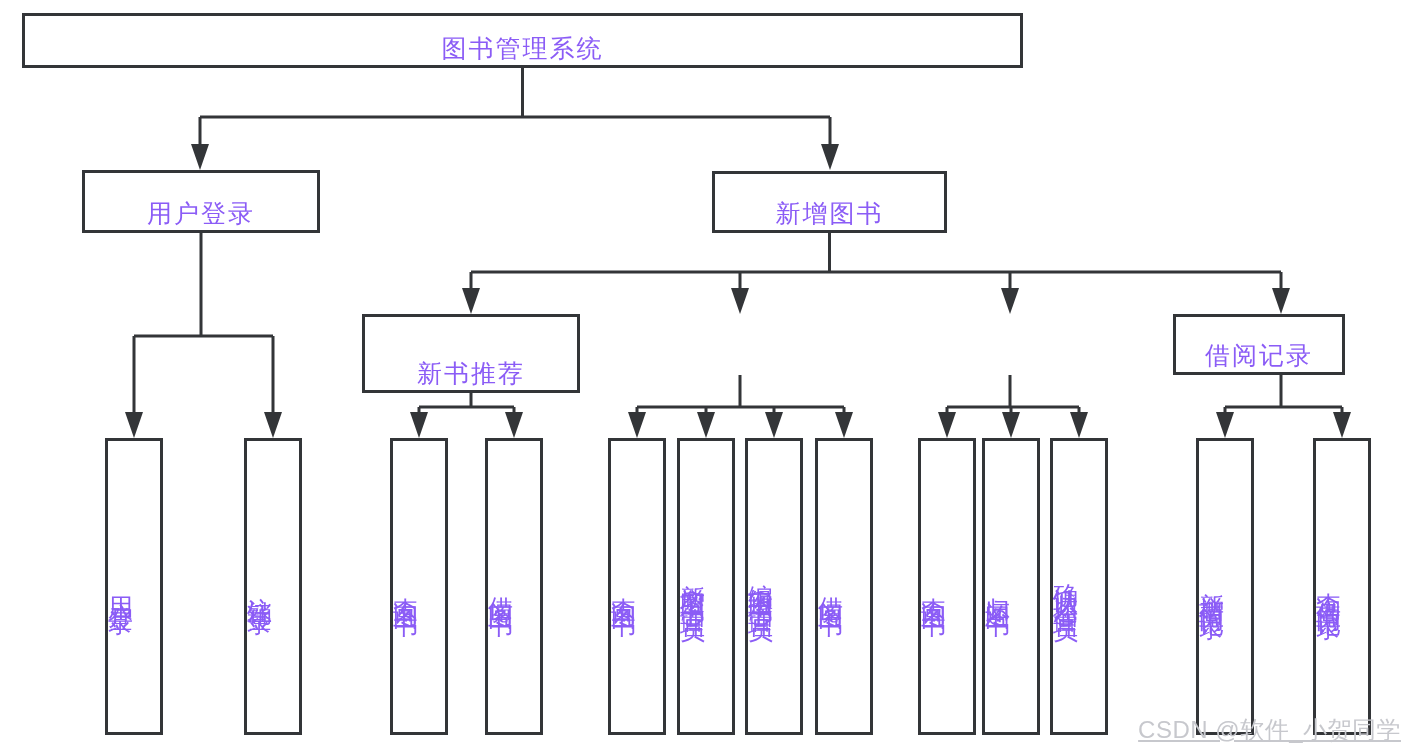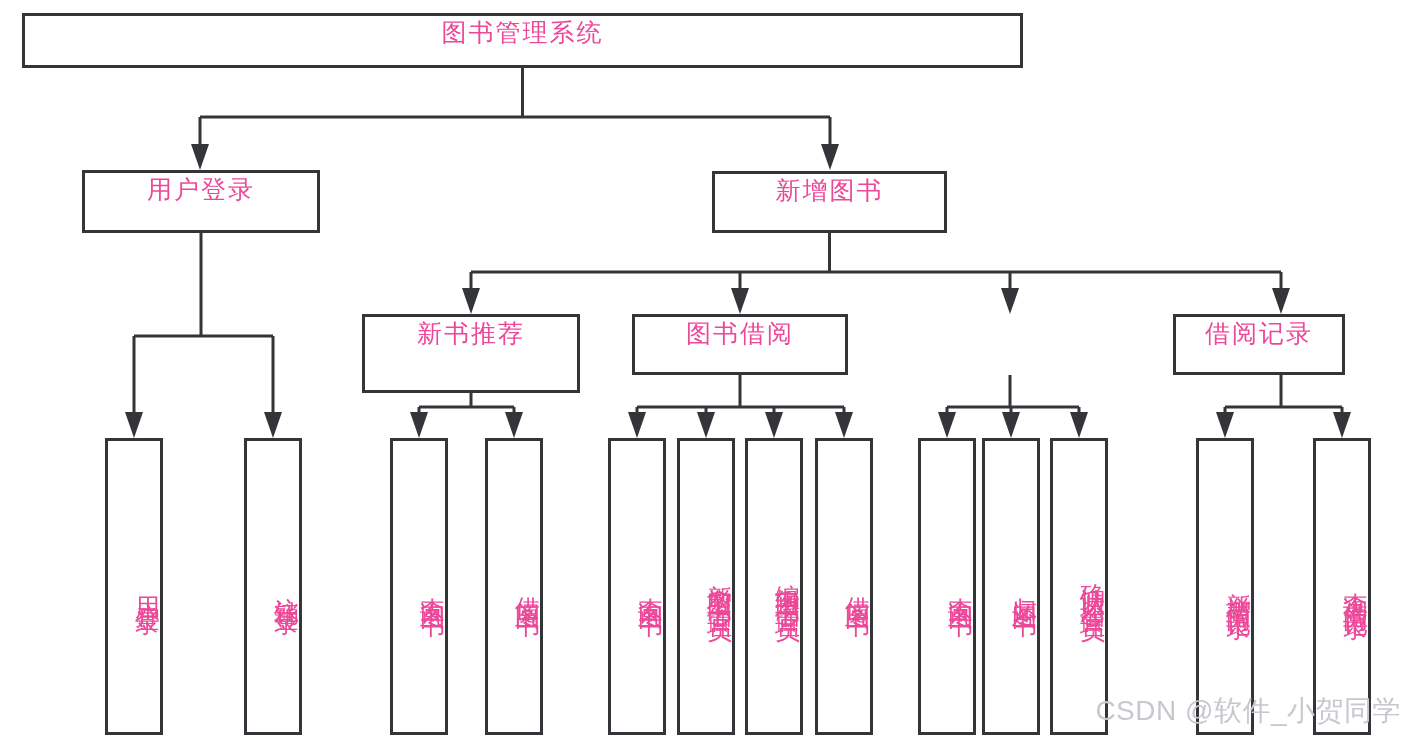--- a/index.html
+++ b/index.html
@@ -10,41 +10,42 @@
     overflow:hidden;
     font-family:"Liberation Sans", sans-serif;
   }
   .connectors { position:absolute; left:0; top:0; z-index:1; }
   .box {
     position:absolute;
     box-sizing:border-box;
     border:3px solid #333538;
     background:#ffffff;
     display:flex;
-    align-items:flex-start;
+    align-items:flex-end;
     justify-content:center;
-    color:#ec4899;
+    color:#8b5cf6;
     z-index:2;
   }
   .box.h { font-size:25px; letter-spacing:2px; white-space:nowrap; }
   .box.v {
     writing-mode:vertical-rl;
     text-orientation:mixed;
     font-size:25px;
     letter-spacing:5px;
     line-height:1;
   }
   .watermark {
     position:absolute;
-    right:4px; top:692px;
-    font-size:28px;
+    right:4px; top:714px;
+    font-size:24px;
     letter-spacing:0.5px;
     color:#c7c8cd;
     z-index:3;
     white-space:nowrap;
+    text-decoration:underline;
   }
 </style>
 </head>
 <body>
 
 <div class="canvas">
 
   <svg class="connectors" width="1405" height="747" viewBox="0 0 1405 747">
     <g stroke="#333538" stroke-width="3" fill="none">
 
@@ -92,23 +93,20 @@
   <div class="box h" style="left:82px;top:170px;width:238px;height:63px">
     <span>用户登录</span>
   </div>
   <div class="box h" style="left:712px;top:171px;width:235px;height:62px">
     <span>新增图书</span>
   </div>
 
   <div class="box h" style="left:362px;top:314px;width:218px;height:79px">
     <span>新书推荐</span>
   </div>
-  <div class="box h" style="left:632px;top:314px;width:216px;height:61px">
-    <span>图书借阅</span>
-  </div>
   <div class="box h" style="left:1173px;top:314px;width:172px;height:61px">
     <span>借阅记录</span>
   </div>
 
   <div class="box v" style="left:105px;top:438px;width:58px;height:297px">
     <span>用户登录</span>
   </div>
   <div class="box v" style="left:244px;top:438px;width:58px;height:297px">
     <span>注销登录</span>
   </div>

